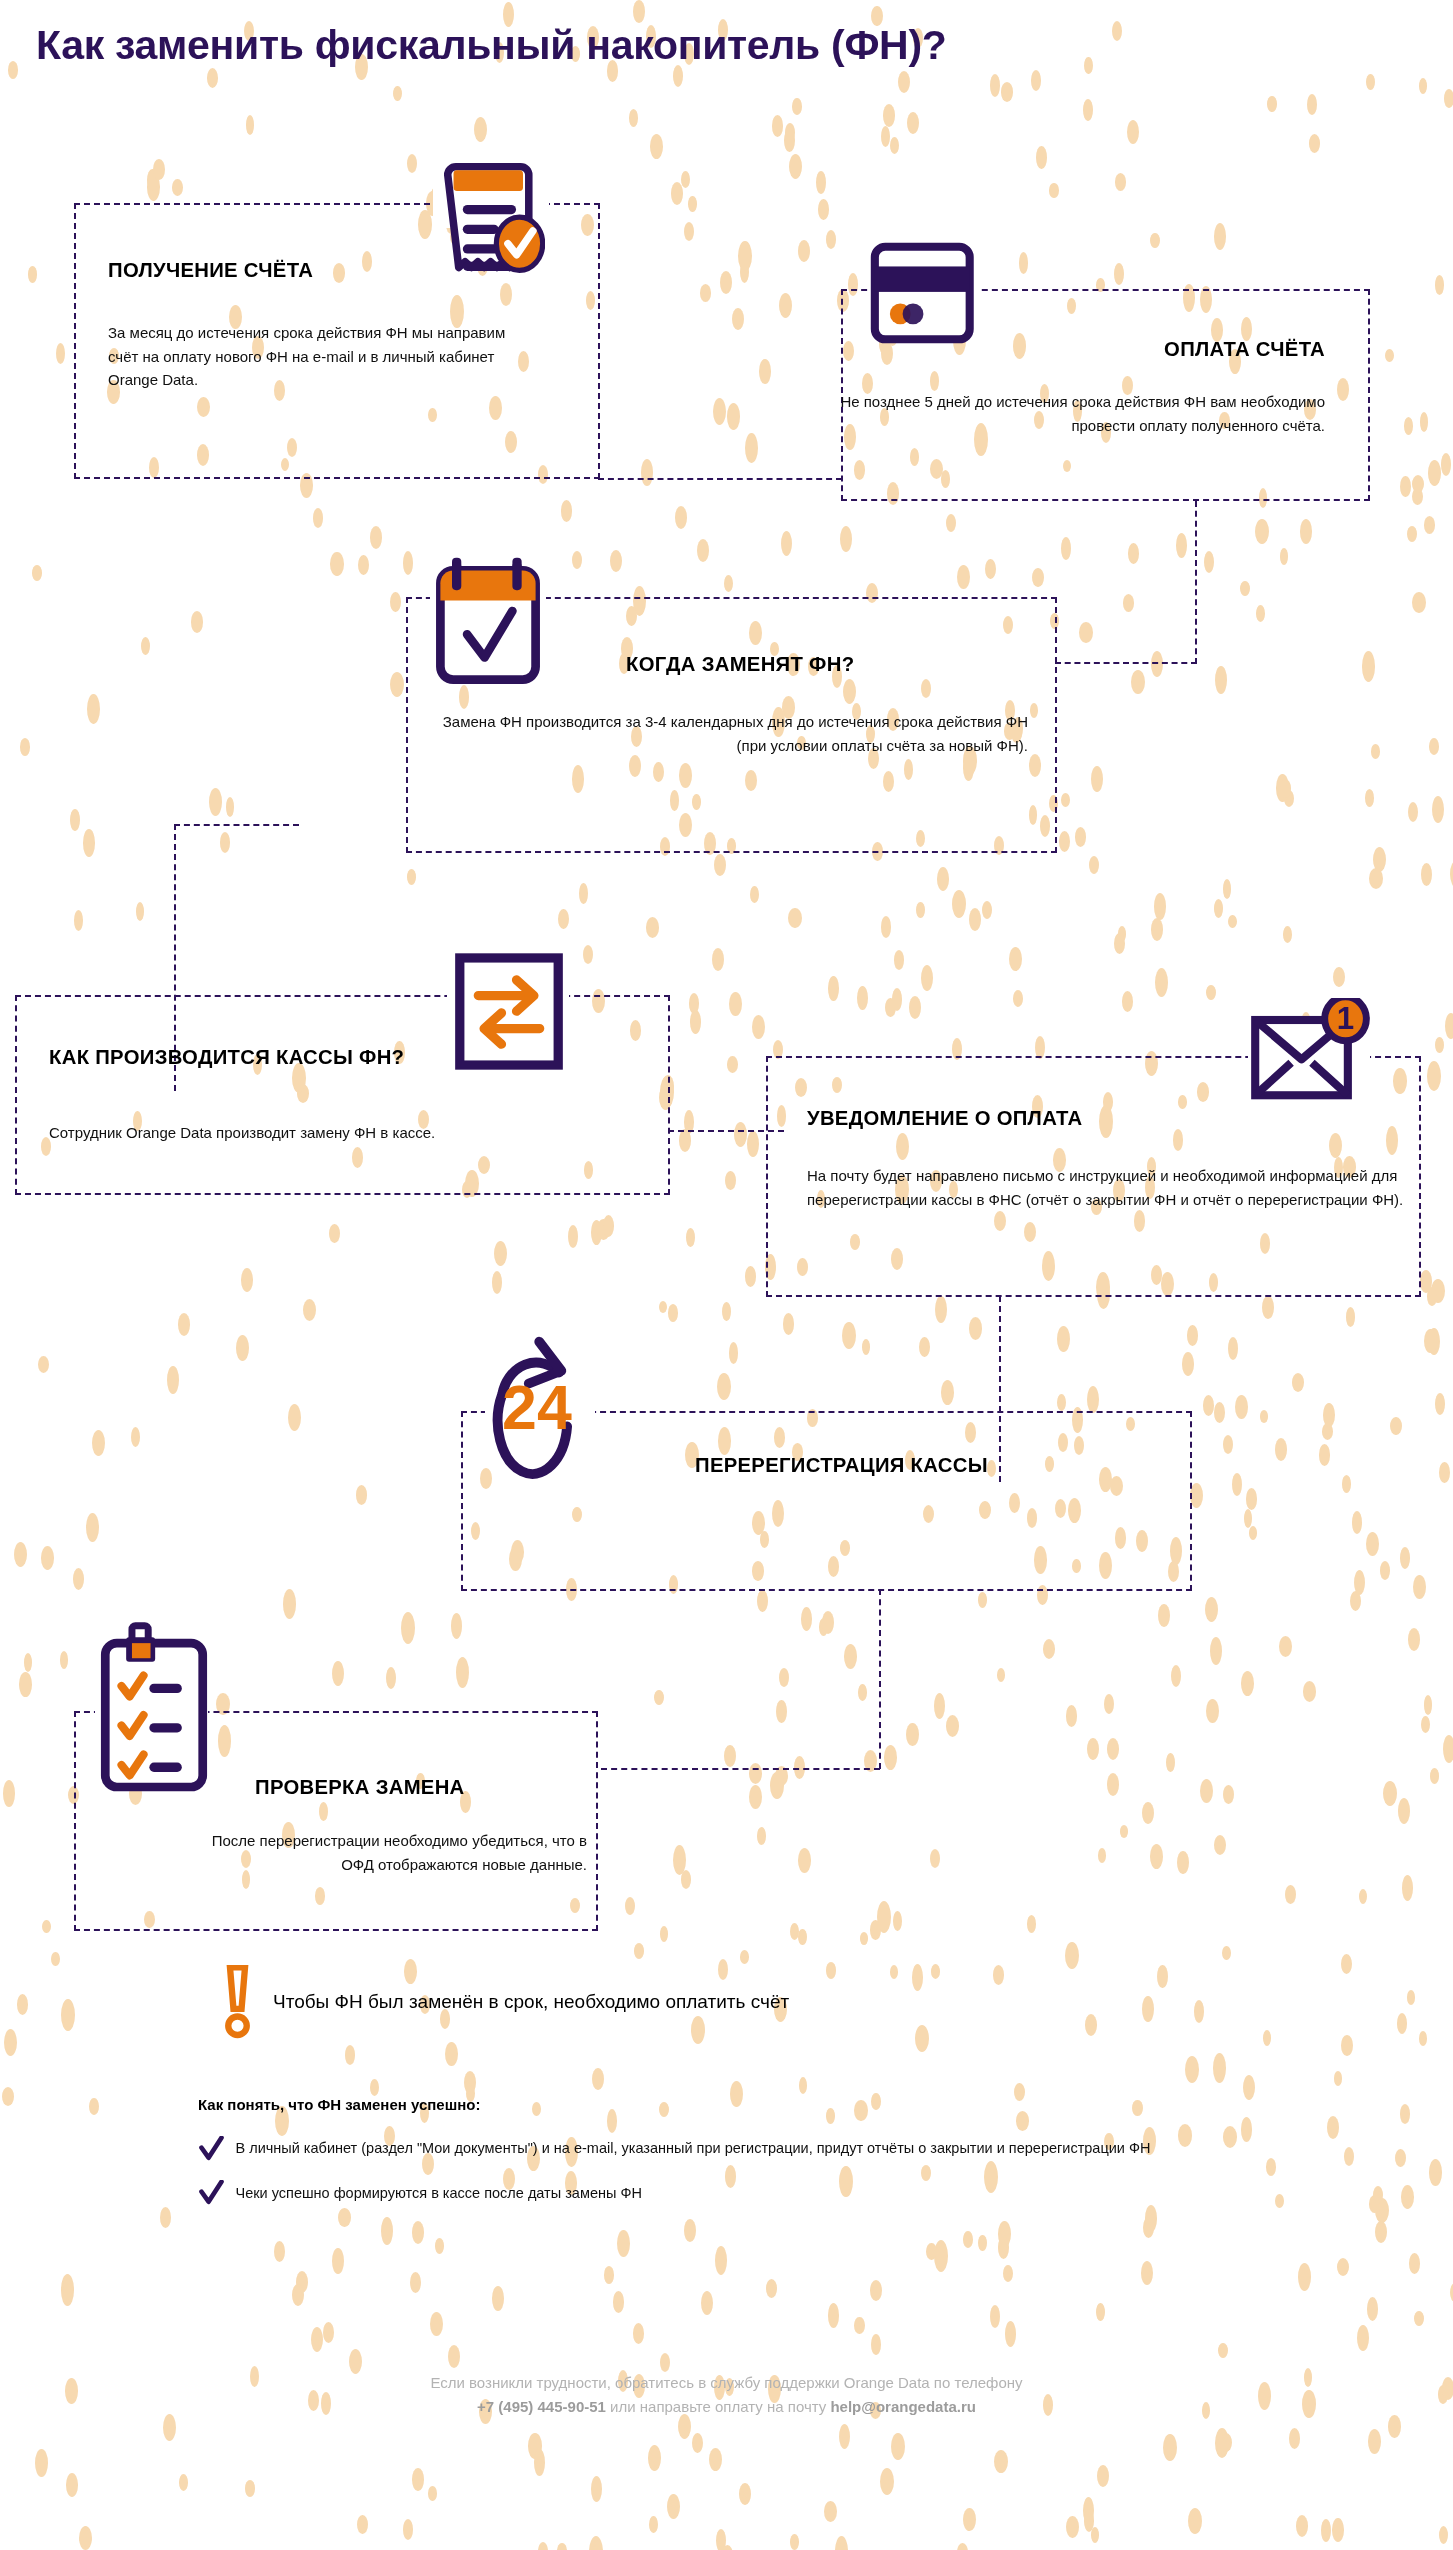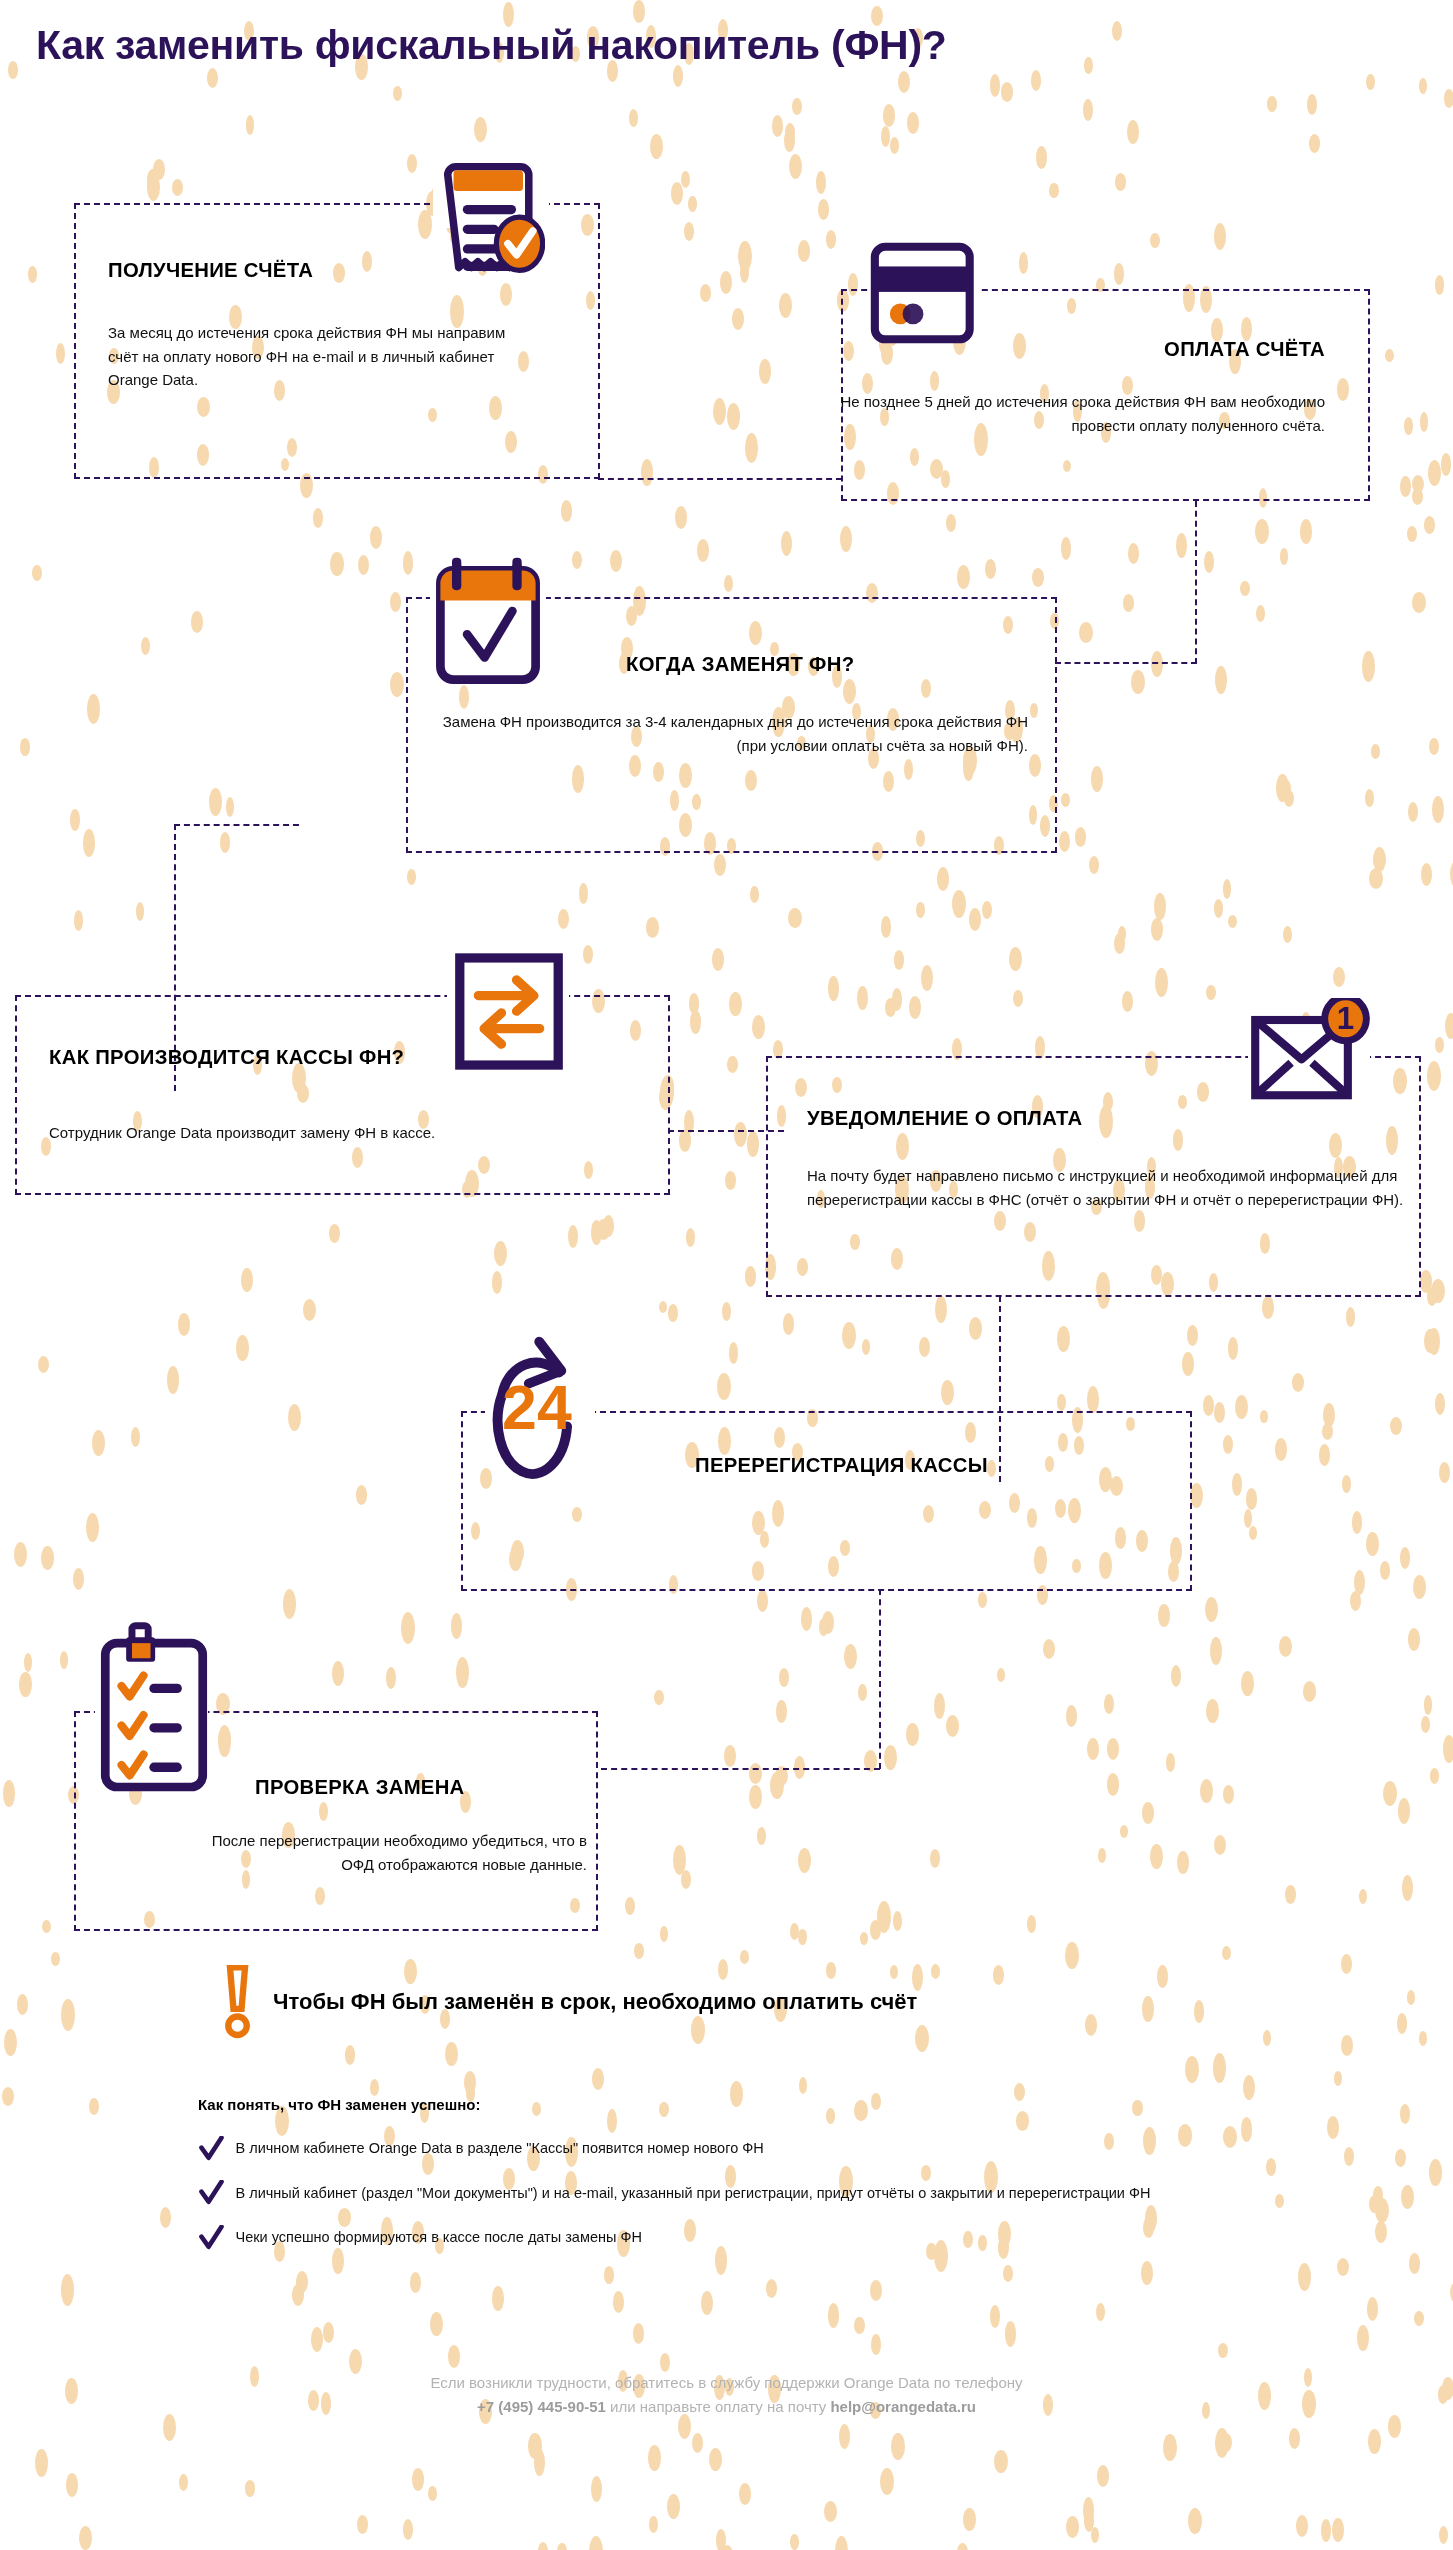--- a/index.html
+++ b/index.html
@@ -85,21 +85,21 @@
   .ta-r{ text-align:right; }
   .ta-l{ text-align:left; }
   
   .warn-wrap{
     position:absolute;
     left:224px; top:1965px;
     z-index:6;
     display:flex; align-items:center;
   }
   .warn-text{
-    font-size:22px; font-weight:bold; color:#000;
+    font-size:19px; font-weight:normal; color:#000;
     margin-left:22px; white-space:nowrap;
   }
   
   .succ-title{
     position:absolute;
     left:198px; top:2096px;
     font-size:15px; font-weight:bold; color:#000;
     z-index:6;
   }
   .succ-list{
@@ -1059,26 +1059,20 @@
       <path d="M10 4 h26 l-6 72 h-14 Z" fill="none" stroke="#e8760d" stroke-width="11"></path>
       <circle cx="23" cy="105" r="16" fill="none" stroke="#e8760d" stroke-width="11"></circle>
     </svg>
     <span class="warn-text">Чтобы ФН был заменён в срок, необходимо оплатить счёт</span>
   </div>
 
   <div class="succ-title">Как понять, что ФН заменен успешно:</div>
 
   <div class="succ-list">
 
-    <div class="succ-item">
-      <svg class="succ-check" viewBox="0 0 46 46">
-        <path d="M6 20 l12 17 l22 -34" fill="none" stroke="#2c1259" stroke-width="8" stroke-linecap="round" stroke-linejoin="round"></path>
-      </svg>
-      <div class="succ-txt">В личном кабинете Orange Data в разделе "Кассы" появится номер нового ФН</div>
-    </div>
 
     <div class="succ-item">
       <svg class="succ-check" viewBox="0 0 46 46">
         <path d="M6 20 l12 17 l22 -34" fill="none" stroke="#2c1259" stroke-width="8" stroke-linecap="round" stroke-linejoin="round"></path>
       </svg>
       <div class="succ-txt">В личный кабинет (раздел "Мои документы") и на e-mail, указанный при регистрации, придут отчёты о закрытии и перерегистрации ФН</div>
     </div>
 
     <div class="succ-item">
       <svg class="succ-check" viewBox="0 0 46 46">

